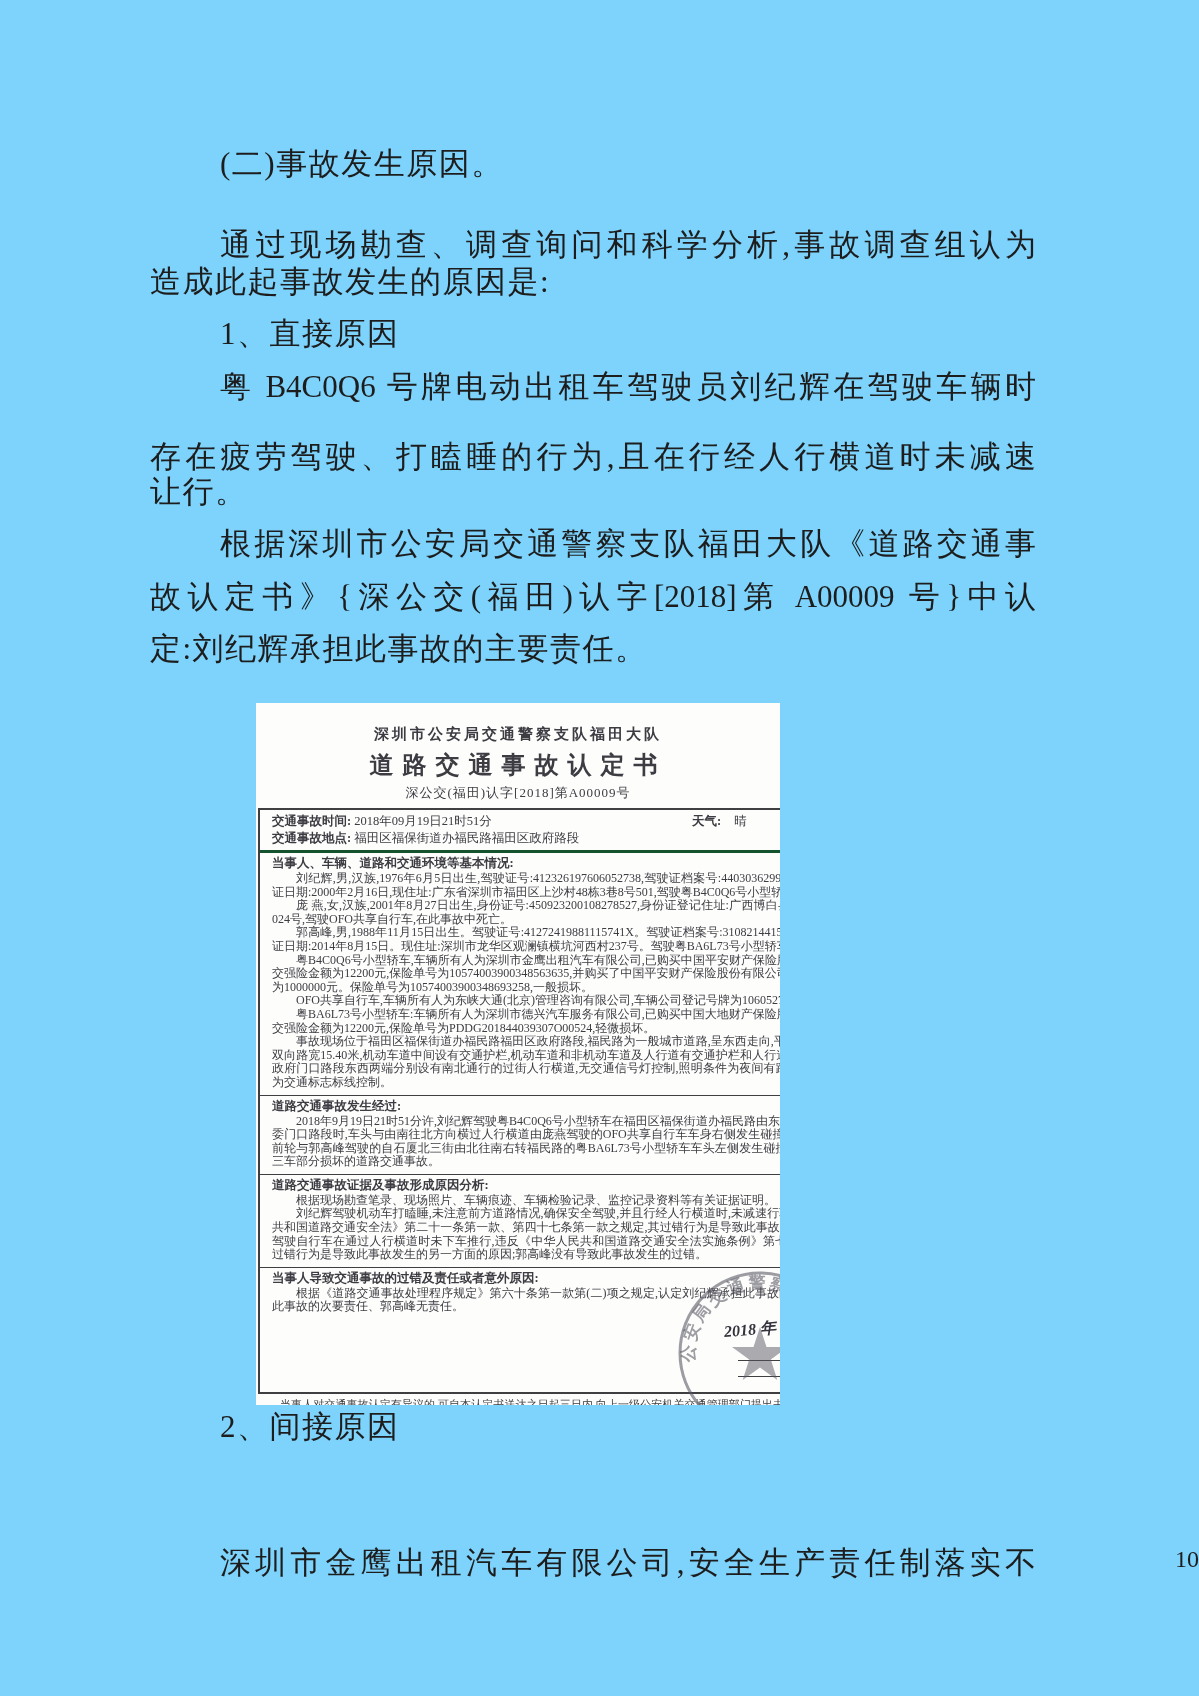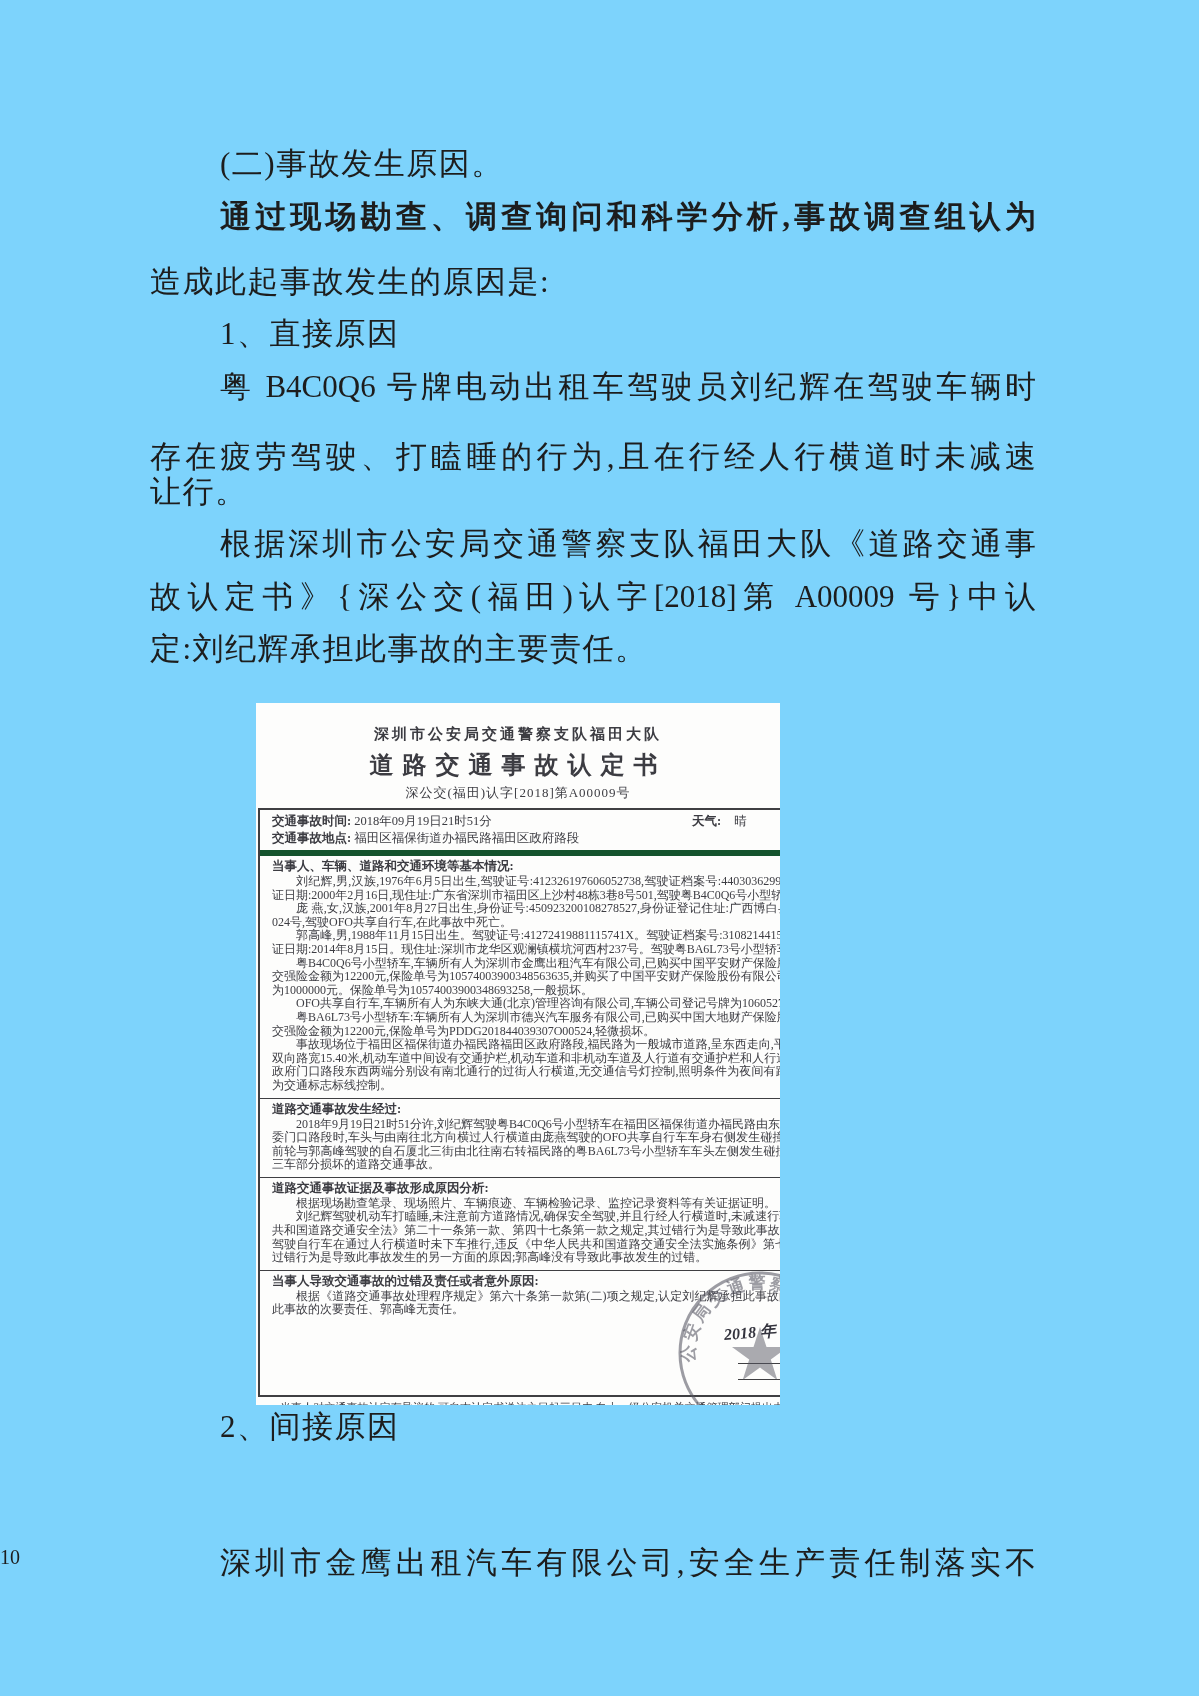--- a/index.html
+++ b/index.html
@@ -24,21 +24,21 @@
     font-family:"Liberation Serif","DejaVu Serif",serif;
   }
   .scan-head{width:524px;text-align:center;}
   .agency{font-size:15px;font-weight:bold;letter-spacing:3px;margin-top:22px;}
   .stitle{font-size:24px;font-weight:bold;letter-spacing:9px;margin-top:5px;}
   .sno{font-size:13px;letter-spacing:1px;margin-top:3px;}
   .tbl{
     position:relative;width:648px;margin-top:6px;margin-left:2px;
     border:2px solid #3f3f42;border-right:none;
   }
-  .metas{border-bottom:6px solid #14532d;padding:3px 0 3px 12px;}
+  .metas{border-bottom:3px solid #14532d;padding:3px 0 3px 12px;}
   .meta{position:relative;font-size:12.5px;line-height:17px;}
   .meta b{font-weight:bold;}
   .weather{position:absolute;left:420px;top:0;}
   .weather b{margin-right:10px;}
   .sec{padding:3px 8px 5px 12px;font-size:12px;line-height:13.6px;}
   .sec + .sec{border-top:1.6px solid #3f3f42;}
   .sec h4{font-size:12.5px;font-weight:bold;margin:0 0 1px 0;line-height:15px;font-family:Liberation Serif, serif;}
   .sec p{margin:0;text-indent:24px;text-align:justify;}
   .police{position:relative;display:flex;align-items:flex-end;padding:16px 0 10px 12px;font-size:13px;flex-direction:column;}
   .police .plabel{font-weight:bold;letter-spacing:1px;padding-bottom:2px;}
@@ -57,29 +57,29 @@
   .stamp{
     position:absolute;left:416px;top:562px;width:176px;height:176px;
     color:rgba(86,86,98,0.58);pointer-events:none;
   }
   .footnote{
     width:648px;margin-top:4px;margin-left:2px;
     font-size:11px;line-height:13.6px;text-align:justify;text-indent:22px;
     color:#3c3c42;
   }
   
-  .pageno{position:absolute;top:1546px;left:0;width:1199px;text-align:left;font-size:20px;color:#1d1d1d;}
+  .pageno{position:absolute;top:1546px;left:0;width:1199px;text-align:right;font-size:24px;color:#1d1d1d;}
 </style>
 </head>
 <body>
 
 <div class="page">
 
   <div class="mline ind" style="top:143px;">(二)事故发生原因。</div>
-  <div class="mline ind j" style="top:196px;font-weight:bold;">通过现场勘查、调查询问和科学分析,事故调查组认为</div>
+  <div class="mline ind j" style="top:224px;">通过现场勘查、调查询问和科学分析,事故调查组认为</div>
   <div class="mline" style="top:261px;">造成此起事故发生的原因是:</div>
   <div class="mline ind" style="top:313px;">1、直接原因</div>
   <div class="mline ind j" style="top:366px;">粤 B4C0Q6 号牌电动出租车驾驶员刘纪辉在驾驶车辆时</div>
   <div class="mline j" style="top:436px;">存在疲劳驾驶、打瞌睡的行为,且在行经人行横道时未减速</div>
   <div class="mline" style="top:471px;">让行。</div>
   <div class="mline ind j" style="top:523px;">根据深圳市公安局交通警察支队福田大队《道路交通事</div>
   <div class="mline j" style="top:576px;">故认定书》{深公交(福田)认字[2018]第 A00009 号}中认</div>
   <div class="mline" style="top:628px;">定:刘纪辉承担此事故的主要责任。</div>
 
   <div class="scan">

